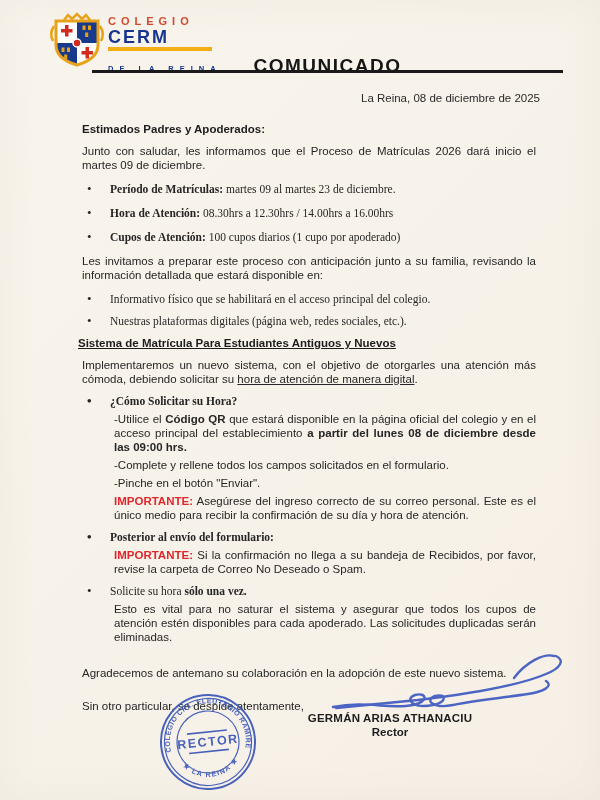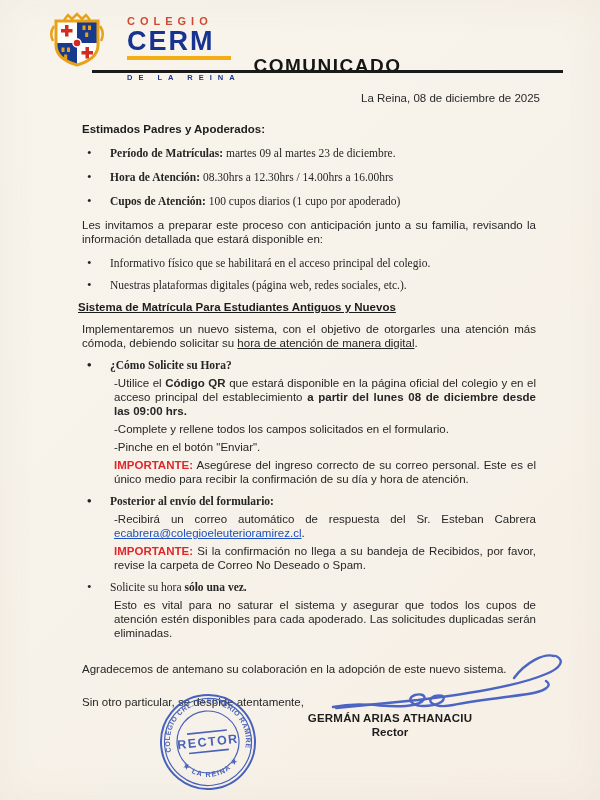--- a/index.html
+++ b/index.html
@@ -3,24 +3,24 @@
 <meta charset="utf-8">
 <style>
   html,body{margin:0;padding:0;background:#d9d4cb;}
   .paper{
     position:relative;width:600px;height:800px;overflow:hidden;
     background:linear-gradient(135deg,#f8f4ec 0%,#f7f2e9 55%,#f6efe6 100%);
     font-family:"Liberation Sans",sans-serif;color:#262626;
     box-shadow:inset 0 0 40px rgba(120,100,80,0.06);
   }
   
-  .logo{position:absolute;left:48px;top:12px;display:flex;align-items:flex-start;gap:21px;}
+  .logo{position:absolute;left:48px;top:12px;display:flex;align-items:flex-start;gap:2px;}
   .logo-text{padding-top:3px;}
   .logo-colegio{color:#d14a2f;font-size:11px;font-weight:700;letter-spacing:5px;}
-  .logo-cerm{color:#16338f;font-size:27px;font-weight:800;letter-spacing:2px;line-height:1.0;margin-top:1px;}
+  .logo-cerm{color:#16338f;font-size:18px;font-weight:800;letter-spacing:2px;line-height:1.0;margin-top:1px;}
   .logo-bar{height:4px;width:104px;background:#f2ae14;margin-top:1px;}
   .logo-district{color:#16338f;font-size:7.5px;font-weight:700;letter-spacing:6px;margin-top:13px;}
   .title-wrap{position:absolute;left:92px;top:55px;width:471px;text-align:center;}
   .doc-title{display:inline-block;font-size:19px;font-weight:800;letter-spacing:1.5px;color:#161616;}
   .title-rule{position:absolute;left:92px;top:70px;width:471px;height:3px;background:#1a1a1a;}
   .dateline{position:absolute;top:92px;right:60px;font-size:11.5px;color:#2a2a2a;}
   
   .body{position:absolute;top:118px;left:78px;right:60px;font-size:11.5px;line-height:1.22;}
   .body p{margin:4px;}
   .just{text-align:justify;}
@@ -96,49 +96,49 @@
 
   <div class="title-wrap">
     <span class="doc-title">COMUNICADO</span>
   </div>
   <div class="title-rule"></div>
 
   <div class="dateline">La Reina, 08 de diciembre de 2025</div>
 
   <main class="body">
     <p class="greeting">Estimados Padres y Apoderados:</p>
+    <p class="para just">Junto con saludar, les informamos que el Proceso de Matrículas 2026 dará inicio el martes 09 de diciembre.</p>
 
     <div class="bullets">
       <div class="bullet"><span class="seg-bold">Período de Matrículas: </span><span class="seg-normal">martes 09 al martes 23 de diciembre.</span></div>
       <div class="bullet"><span class="seg-bold">Hora de Atención: </span><span class="seg-normal">08.30hrs a 12.30hrs / 14.00hrs a 16.00hrs</span></div>
       <div class="bullet"><span class="seg-bold">Cupos de Atención: </span><span class="seg-normal">100 cupos diarios (1 cupo por apoderado)</span></div>
     </div>
 
     <p class="just" style="margin-top:6px;">Les invitamos a preparar este proceso con anticipación junto a su familia, revisando la información detallada que estará disponible en:</p>
 
     <div class="bullets">
       <div class="bullet tight">Informativo físico que se habilitará en el acceso principal del colegio.</div>
       <div class="bullet tight">Nuestras plataformas digitales (página web, redes sociales, etc.).</div>
     </div>
 
     <h2 class="section-heading">Sistema de Matrícula Para Estudiantes Antiguos y Nuevos</h2>
 
     <p class="para just"><span class="seg-normal">Implementaremos un nuevo sistema, con el objetivo de otorgarles una atención más cómoda, debiendo solicitar su </span><span class="seg-underline">hora de atención de manera digital</span><span class="seg-normal">.</span></p>
 
-    <div class="bullet howto-head">¿Cómo Solicite su Hora?</div>
+    <div class="bullet howto-head">¿Cómo Solicitar su Hora?</div>
     <div class="sub">
       <p class="subline just"><span class="seg-normal">-Utilice el </span><span class="seg-bold">Código QR</span><span class="seg-normal"> que estará disponible en la página oficial del colegio y en el acceso principal del establecimiento </span><span class="seg-bold">a partir del lunes 08 de diciembre desde las 09:00 hrs.</span></p>
       <p class="subline"><span class="seg-normal">-Complete y rellene todos los campos solicitados en el formulario.</span></p>
       <p class="subline"><span class="seg-normal">-Pinche en el botón "Enviar".</span></p>
       <p class="subline just"><span class="seg-redbold">IMPORTANTE:</span><span class="seg-normal"> Asegúrese del ingreso correcto de su correo personal. Este es el único medio para recibir la confirmación de su día y hora de atención.</span></p>
     </div>
 
     <div class="bullet group-gap" style="font-weight:700;margin-bottom:3px;">Posterior al envío del formulario:</div>
     <div class="sub">
-      <p class="subline just"><span class="seg-normal">-Recibirá un correo automático de respuesta del Sr. Esteban Cabrera </span><span class="seg-link">ecabrera@colegioeleuterioramirez.cl</span><span class="seg-normal">.</span></p>
       <p class="subline just"><span class="seg-redbold">IMPORTANTE:</span><span class="seg-normal"> Si la confirmación no llega a su bandeja de Recibidos, por favor, revise la carpeta de Correo No Deseado o Spam.</span></p>
     </div>
 
     <div class="bullet group-gap" style="margin-bottom:1px;"><span class="seg-normal">Solicite su hora </span><span class="seg-bold">sólo una vez.</span></div>
     <div class="sub">
       <p class="subline just">Esto es vital para no saturar el sistema y asegurar que todos los cupos de atención estén disponibles para cada apoderado. Las solicitudes duplicadas serán eliminadas.</p>
     </div>
 
     <p class="thanks">Agradecemos de antemano su colaboración en la adopción de este nuevo sistema.</p>
     <p class="closing">Sin otro particular, se despide atentamente,</p>

